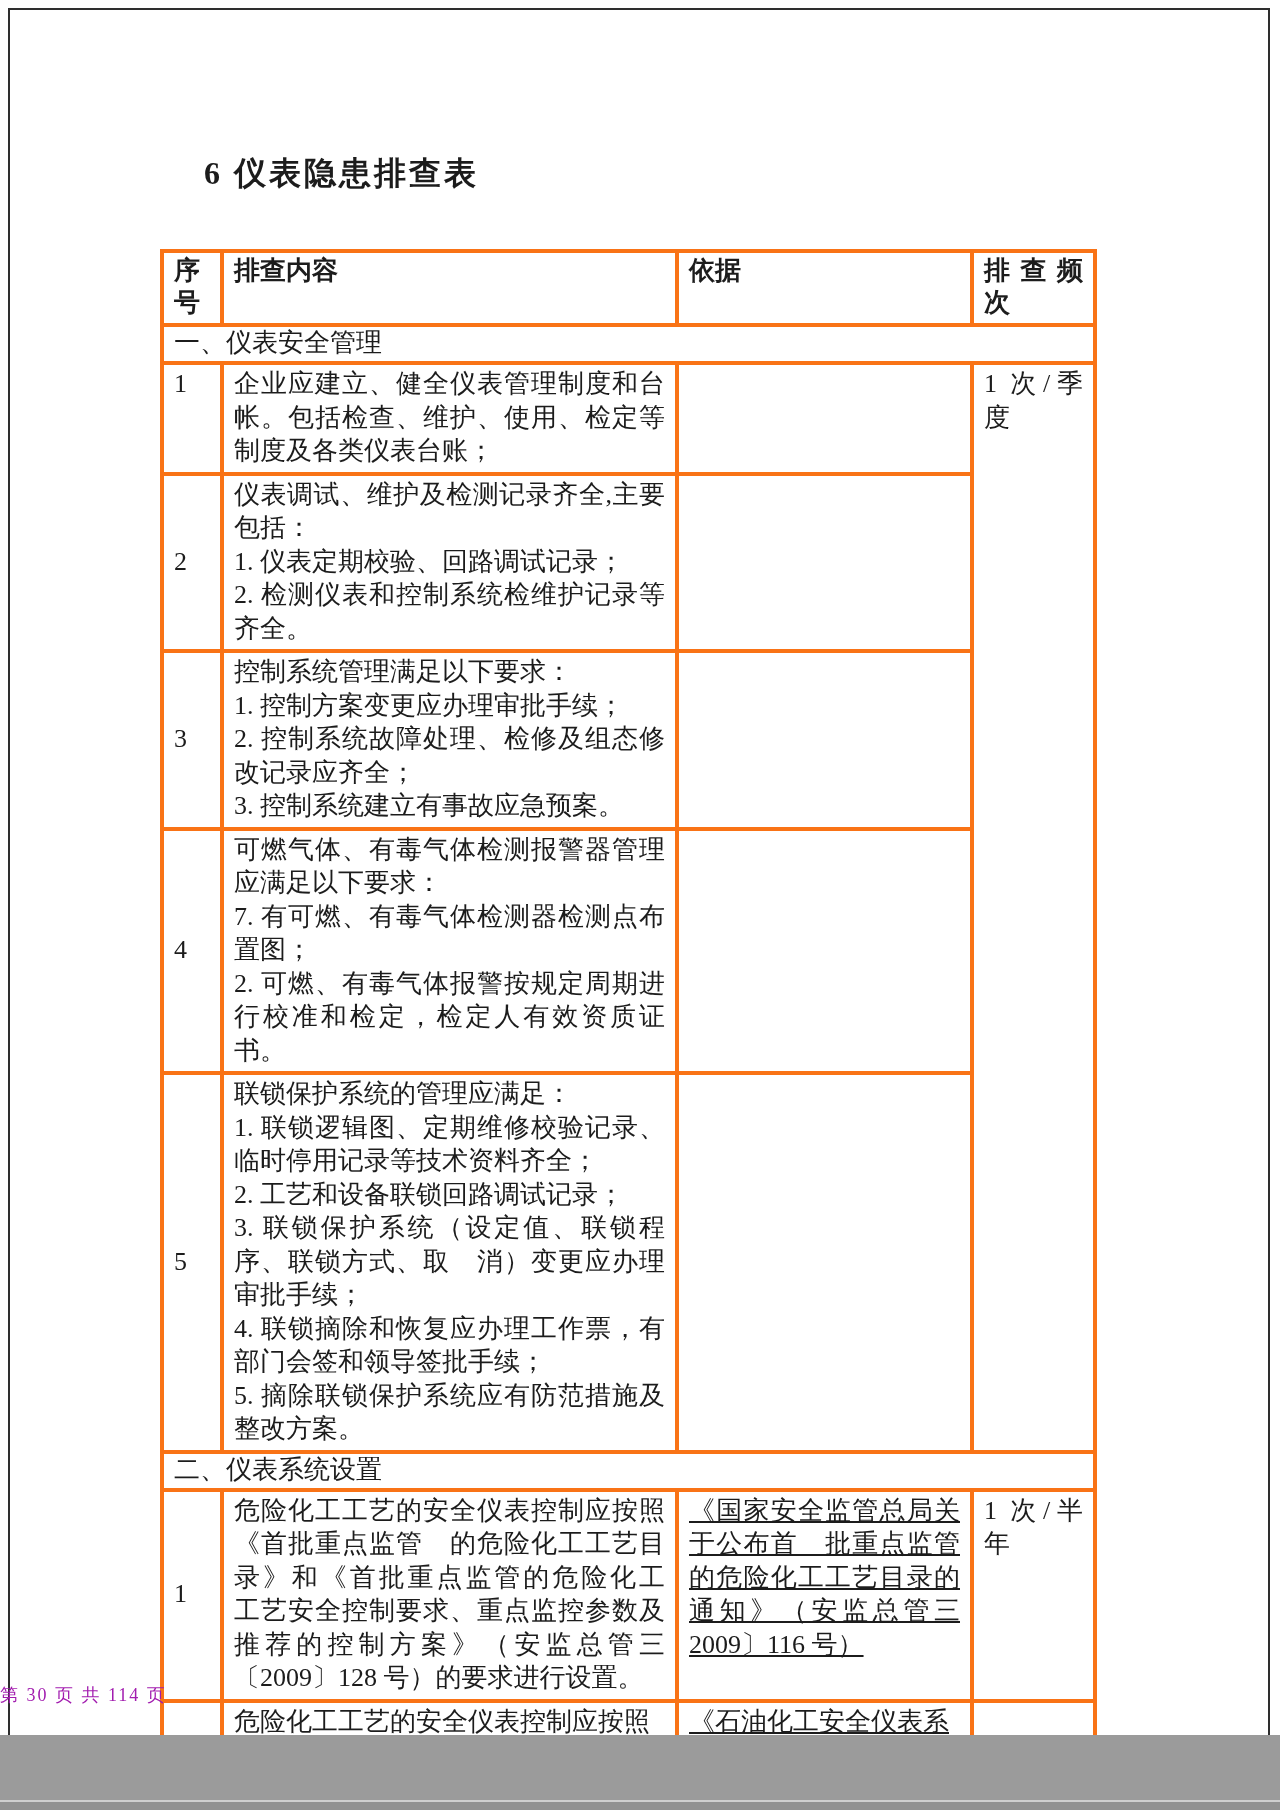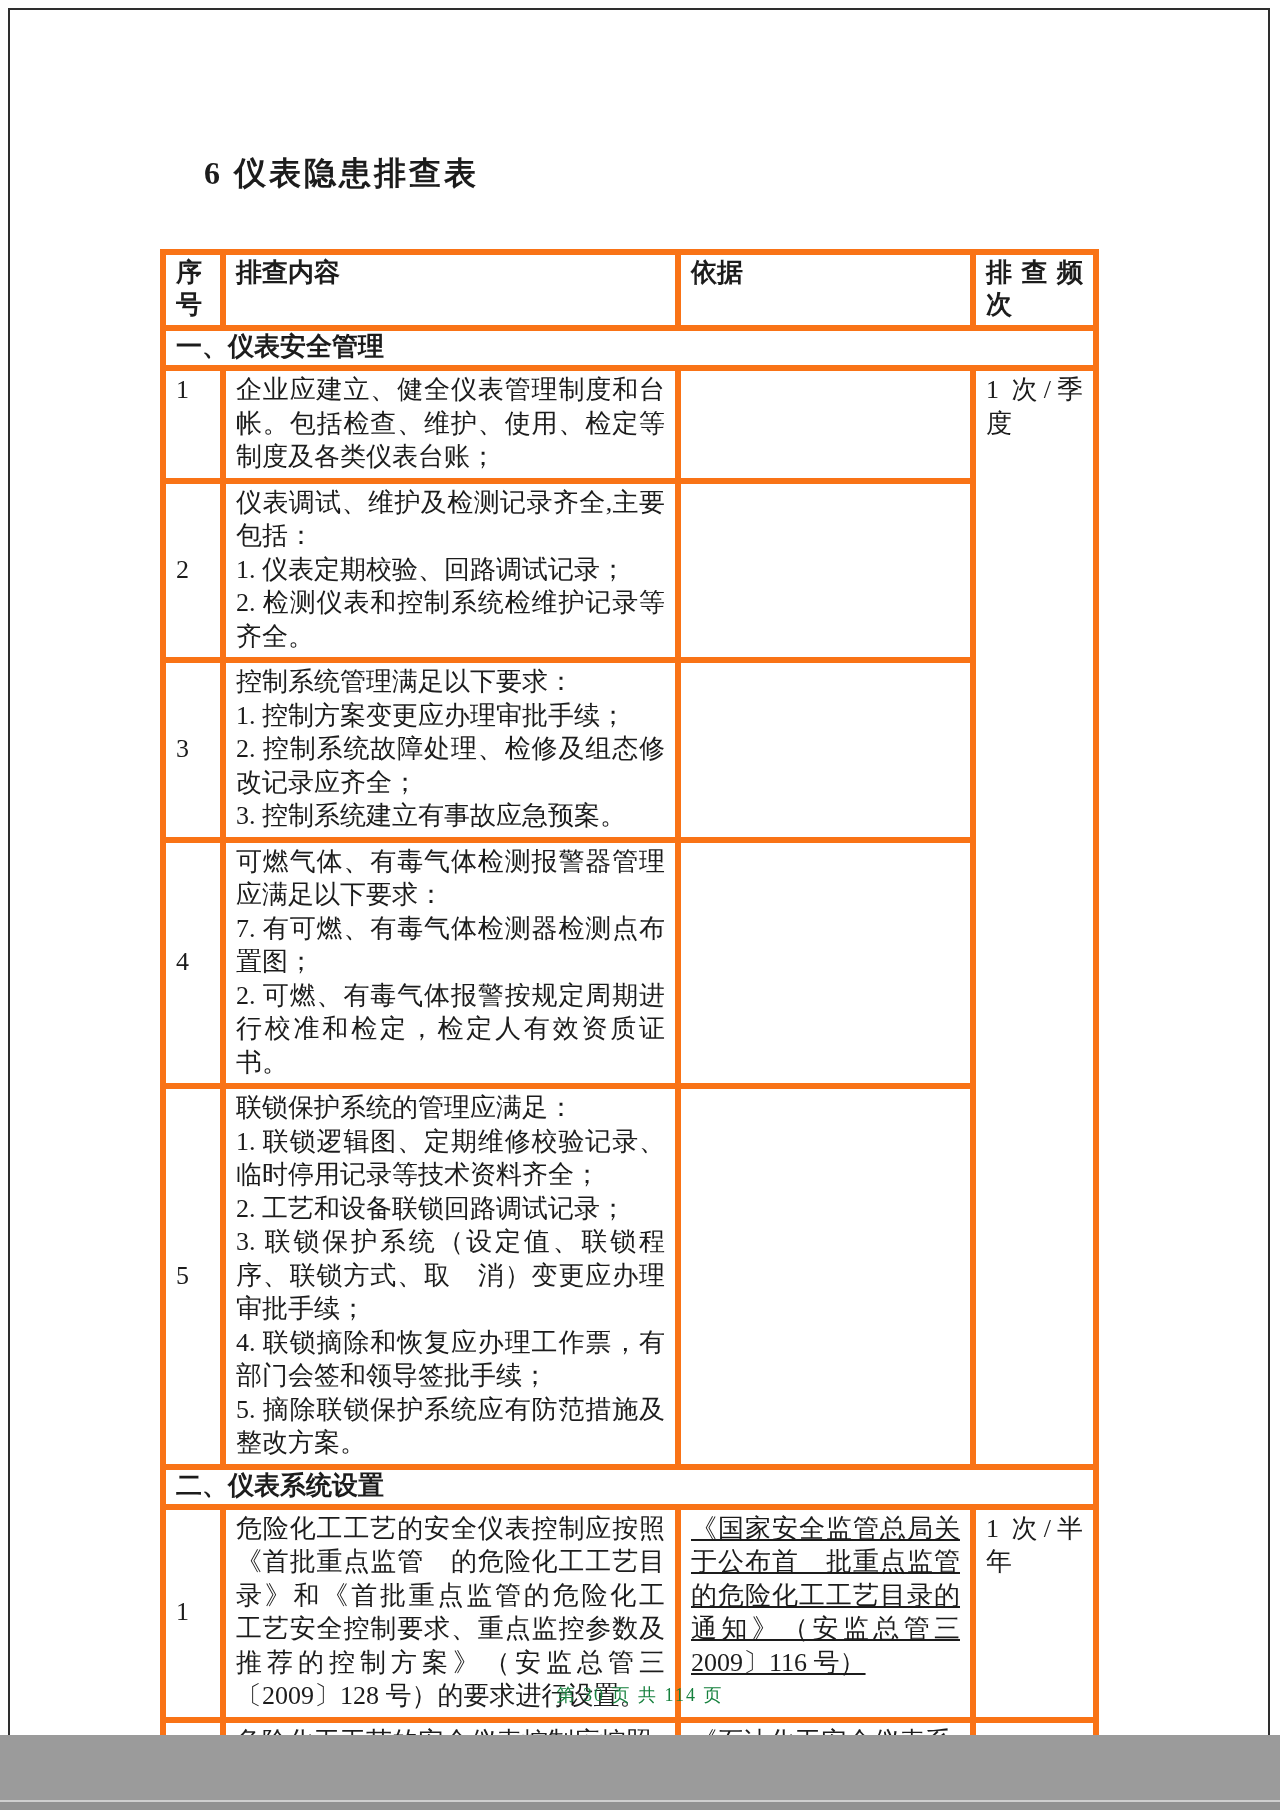--- a/index.html
+++ b/index.html
@@ -14,39 +14,39 @@
   .doc-title {
     position:absolute; left:192px; top:152px;
     font-size:32px; font-weight:bold; letter-spacing:3px; white-space:nowrap;margin-left:12px;
   }
   table.inspection {
     position:absolute; left:160px; top:249px; width:933px;
     border-collapse:collapse; table-layout:fixed;
     font-size:26px; line-height:33.5px;
   }
   table.inspection td {
-    border:6px solid #f97316; vertical-align:top;
+    border:4px solid #f97316; vertical-align:top;
     padding:2px 10px 4px 10px; box-sizing:border-box;
     text-align:justify; white-space:pre-line; overflow:hidden;
   }
   td.hdr {
     text-align:center; vertical-align:middle; font-weight:bold;
     white-space:normal; padding:2px 4px; height:69px; line-height:32px;
   }
   td.section-row {
-    font-weight:bold; text-align:left; white-space:normal;
+    font-weight:normal; text-align:left; white-space:normal;
     height:30px; line-height:28px; padding:0 4px 2px 10px; vertical-align:middle;
   }
   td.num { text-align:center; padding:2px 2px; white-space:normal; }
   td.num.mid { vertical-align:middle; }
   td.freq { padding:2px 6px; text-align:left; white-space:normal; word-break:break-all; line-height:33.5px;margin-top:12px; }
   td.basis { padding:2px 8px;text-decoration:underline; }
   .page-footer {
     position:absolute; left:0; top:1683px; width:100%;
-    text-align:center; font-size:18px; letter-spacing:2px; color:#15803d;
+    font-size:18px; letter-spacing:2px; color:#a21caf;
   }
   .band {
     position:absolute; left:0; top:1735px; width:1280px; height:75px;
     background:#9b9b9b;
   }
   .band-line {
     position:absolute; left:0; top:1800px; width:1280px; height:2px;
     background:#cfcfcf;
   }
   .band-bottom {

